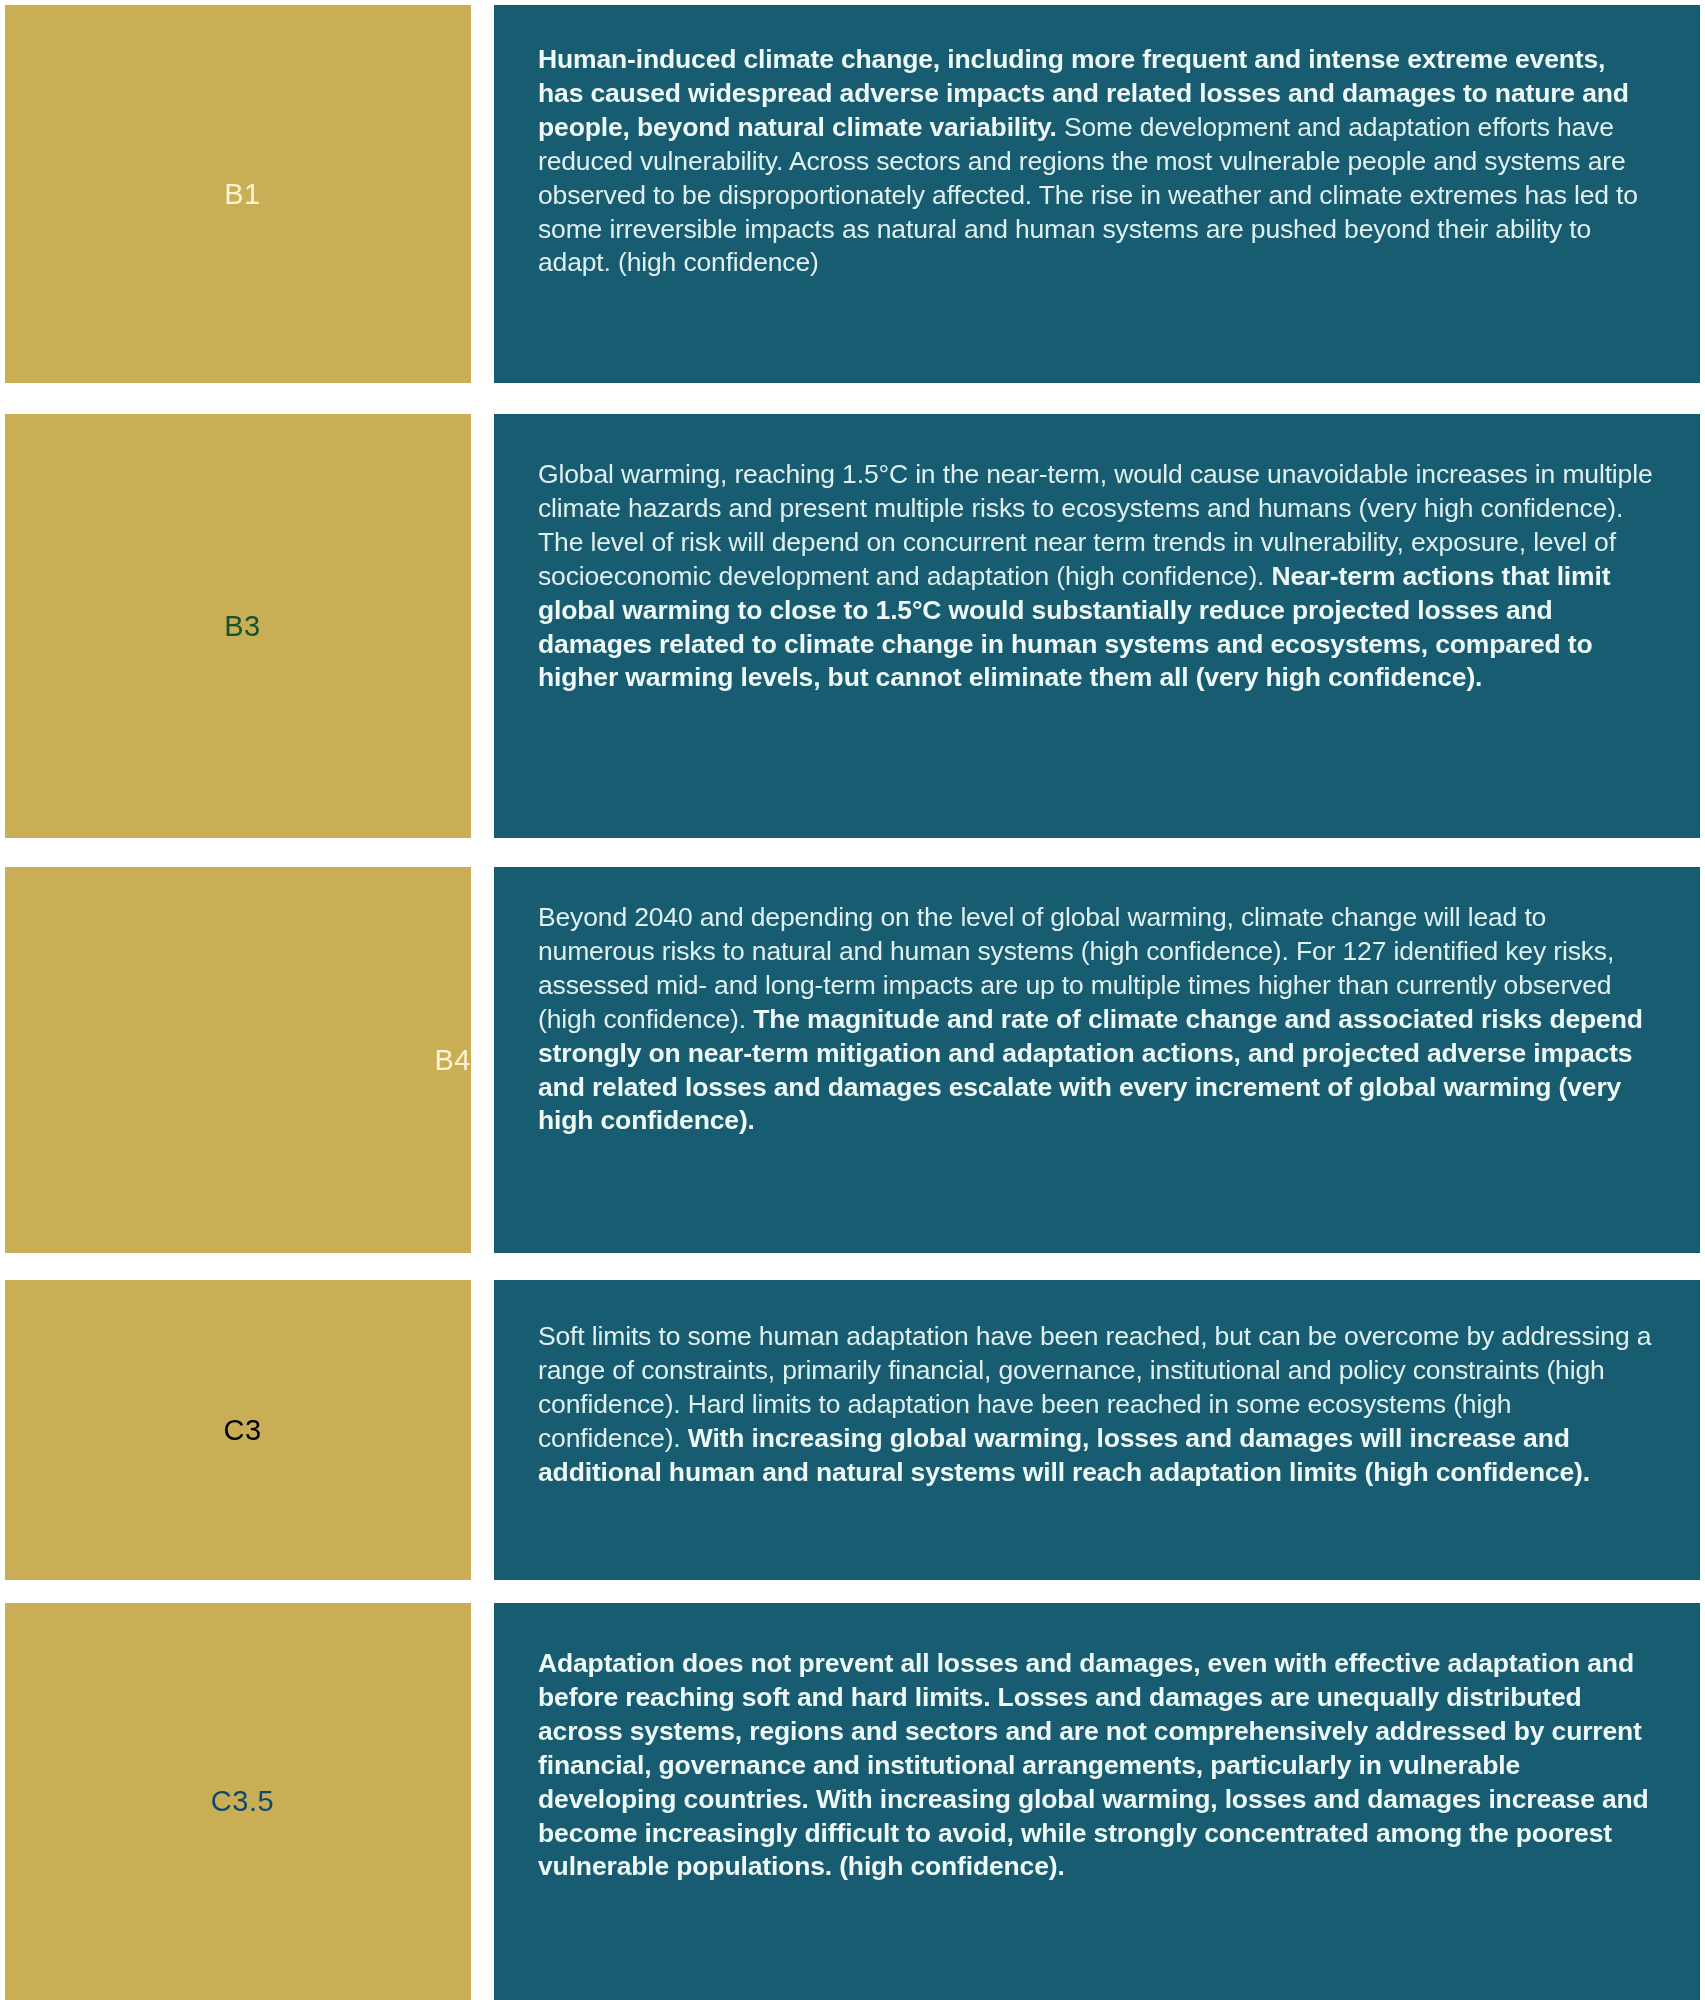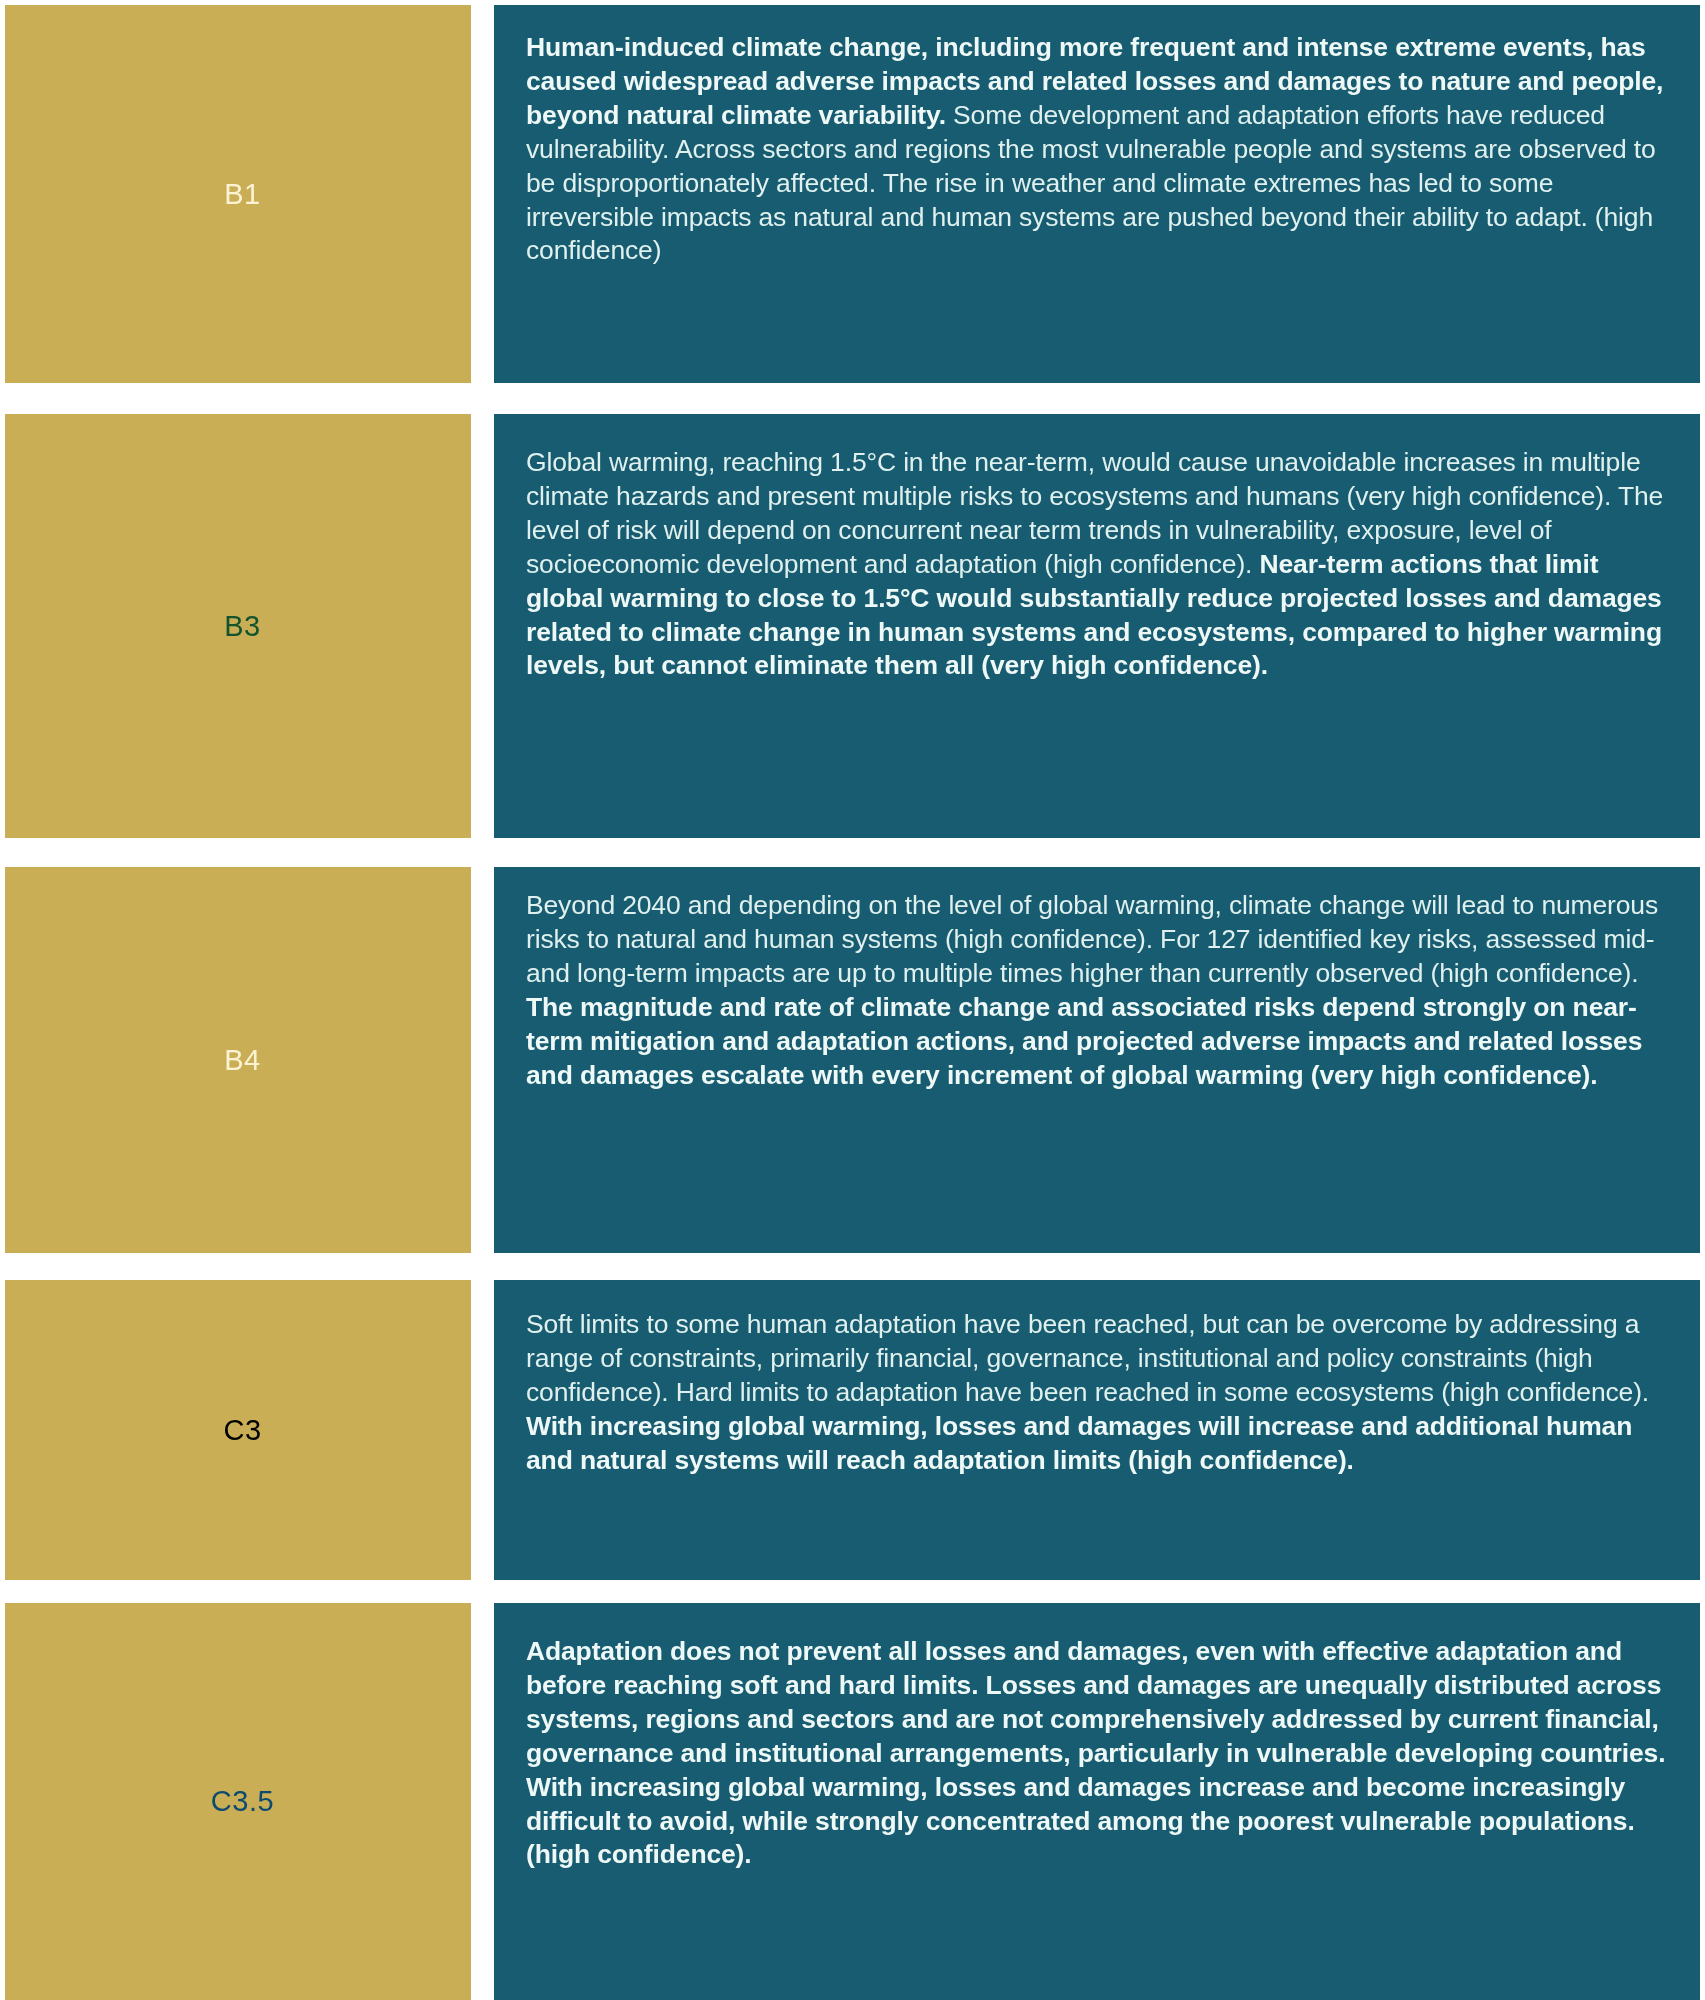--- a/index.html
+++ b/index.html
@@ -63,21 +63,21 @@
     overflow: hidden;
   }
 
   .statement-text {
     color: #dff0ee;
     font-family: "Liberation Sans", sans-serif;
     font-size: 26.5px;
     line-height: 1.28;
     font-weight: 400;
     letter-spacing: -0.15px;
-    margin: 4px;
+    margin: 16px;
   }
 
   .statement-text b,
   .statement-text .b {
     font-weight: 700;
     color: #eef8f6;
   }
 
   
   .row-1 { height: 378px; }
@@ -109,21 +109,21 @@
   <div class="row row-2">
     <div class="label-card" style="background: rgb(201, 174, 85);">
       <span class="label-text" style="color: #14532d;">B3</span>
     </div>
     <div class="statement-card" style="background: rgb(23, 92, 112);">
       <p class="statement-text" style="color: rgb(223, 240, 238);"><span>Global warming, reaching 1.5°C in the near-term, would cause unavoidable increases in multiple climate hazards and present multiple risks to ecosystems and humans (very high confidence). The level of risk will depend on concurrent near term trends in vulnerability, exposure, level of socioeconomic development and adaptation (high confidence). </span><span class="b" style="color: rgb(238, 248, 246);">Near-term actions that limit global warming to close to 1.5°C would substantially reduce projected losses and damages related to climate change in human systems and ecosystems, compared to higher warming levels, but cannot eliminate them all (very high confidence).</span></p>
     </div>
   </div>
 
   <div class="row row-3">
-    <div class="label-card" style="background: rgb(201, 174, 85);">
+    <div class="label-card" style="background: rgb(201, 174, 85); justify-content: flex-end;">
       <span class="label-text" style="color: rgb(251, 243, 212);">B4</span>
     </div>
     <div class="statement-card" style="background: rgb(23, 92, 112);">
       <p class="statement-text" style="color: rgb(223, 240, 238);"><span>Beyond 2040 and depending on the level of global warming, climate change will lead to numerous risks to natural and human systems (high confidence). For 127 identified key risks, assessed mid- and long-term impacts are up to multiple times higher than currently observed (high confidence). </span><span class="b" style="color: rgb(238, 248, 246);">The magnitude and rate of climate change and associated risks depend strongly on near-term mitigation and adaptation actions, and projected adverse impacts and related losses and damages escalate with every increment of global warming (very high confidence).</span></p>
     </div>
   </div>
 
   <div class="row row-4">
     <div class="label-card" style="background: rgb(201, 174, 85);">
       <span class="label-text" style="color: #000000;">C3</span>

